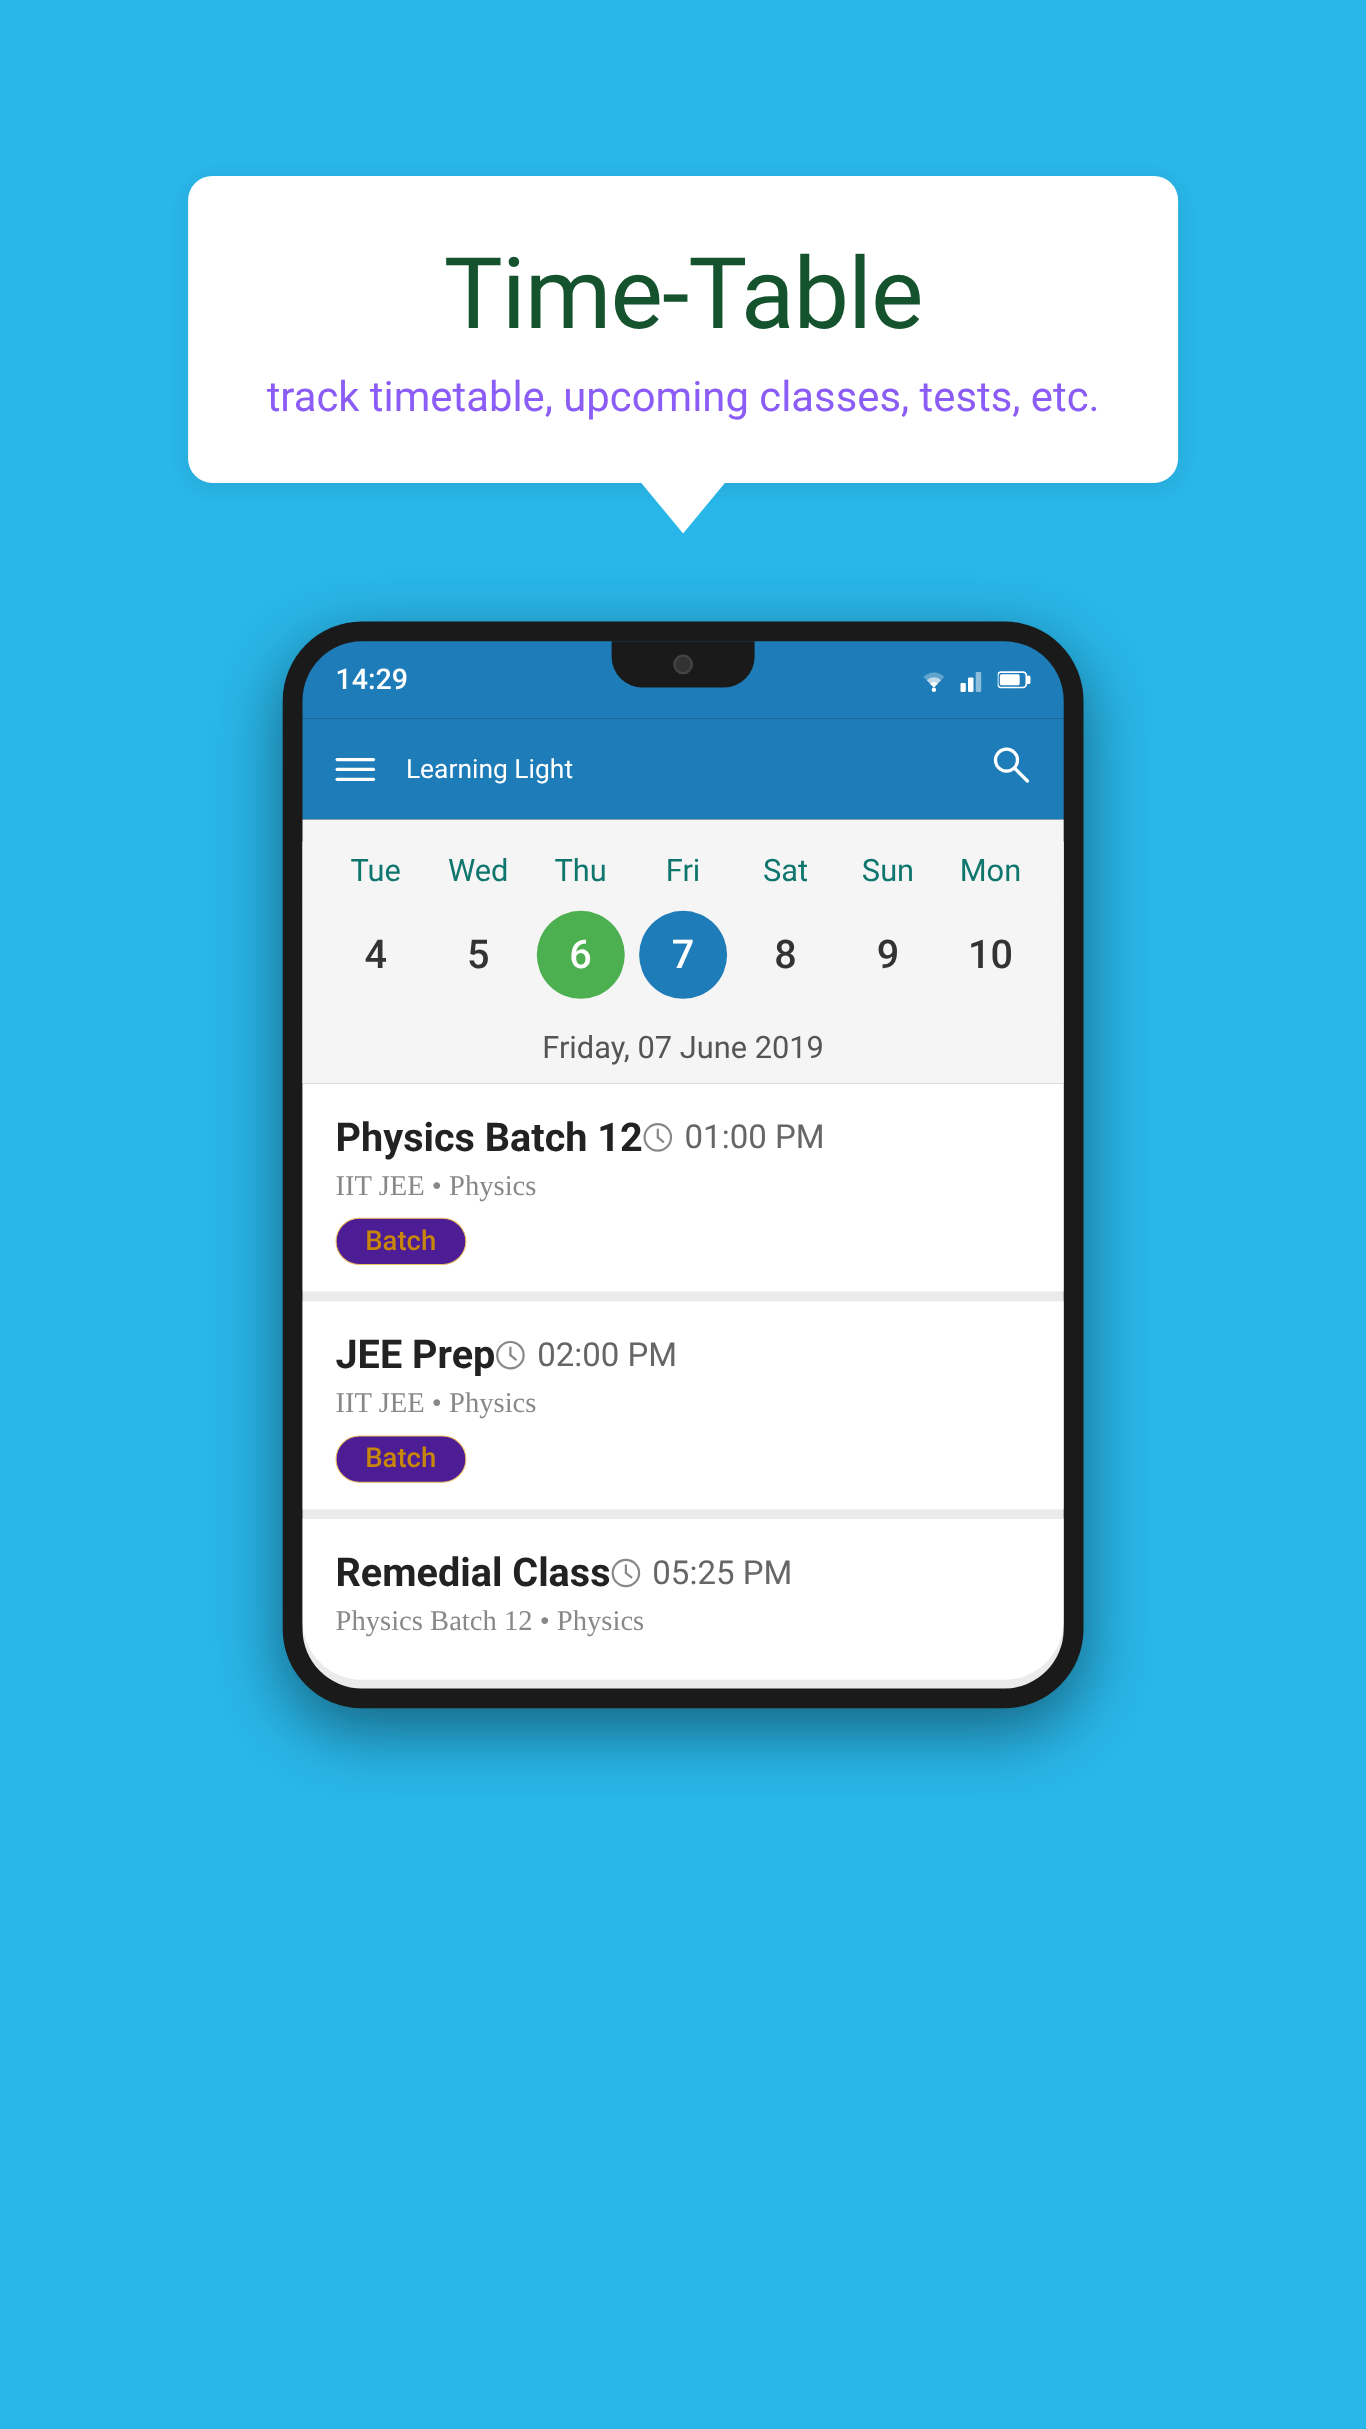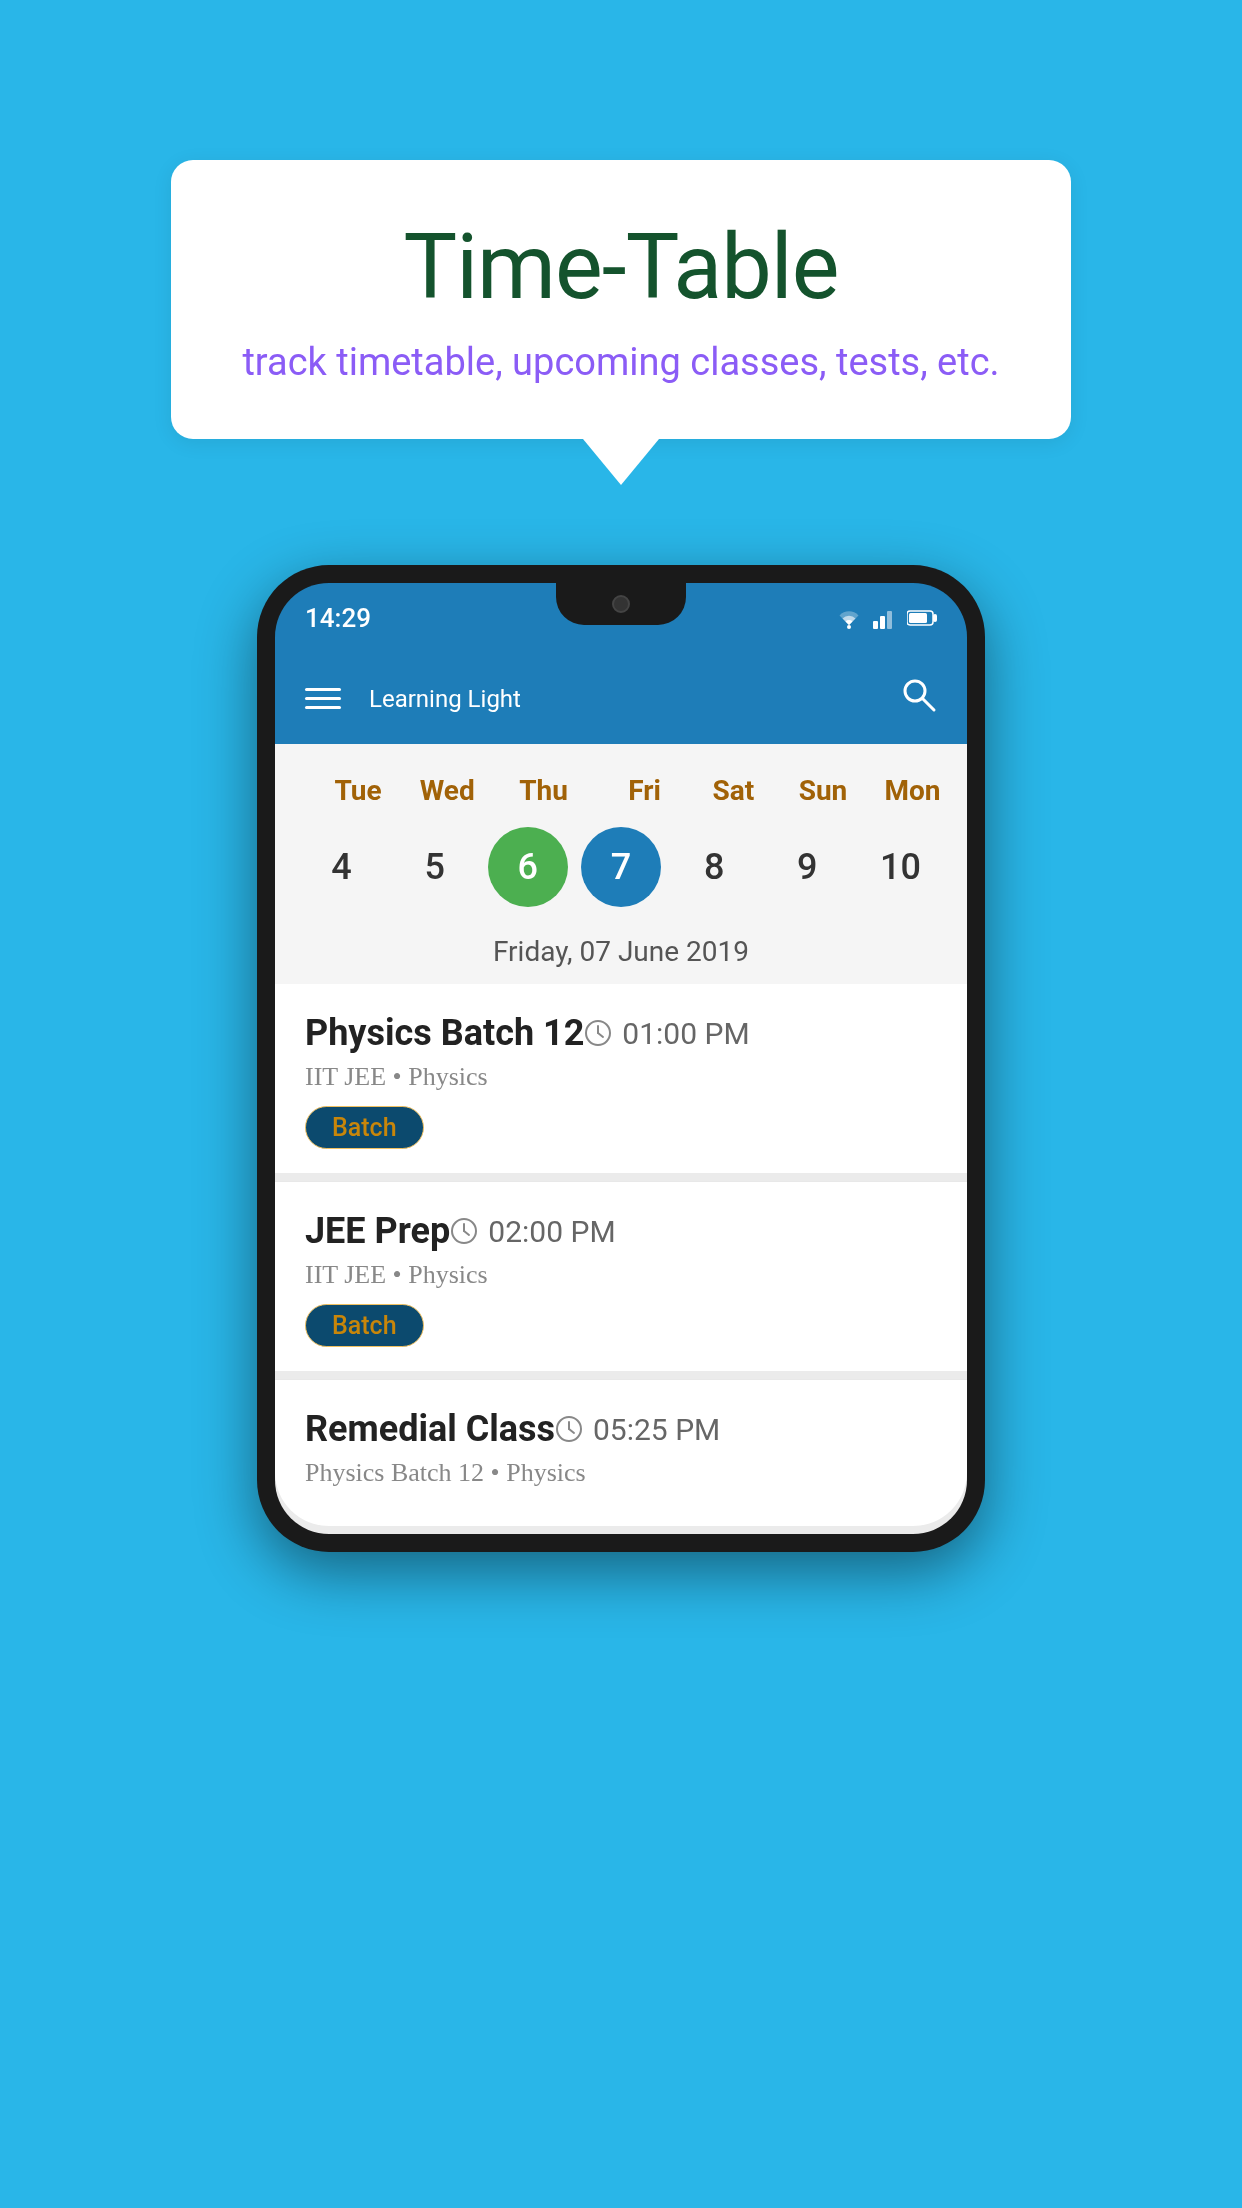--- a/index.html
+++ b/index.html
@@ -163,24 +163,24 @@
 
     .day-headers {
       display: flex;
       justify-content: space-around;
       padding: 10px 20px;
       background: #f5f5f5;
     }
 
     .day-header {
       font-size: 28px;
-      color: #a16207;
+      color: #0f766e;
       width: 80px;
-      text-align: right;
-      font-weight: 700;
+      text-align: center;
+      font-weight: 400;
     }
 
     .day-numbers {
       display: flex;
       justify-content: space-around;
       padding: 10px 20px 20px 20px;
       background: #f5f5f5;
       align-items: center;
     }
 
@@ -251,21 +251,21 @@
 
     .card-subtitle {
       font-size: 26px;
       color: #888;
       margin-bottom: 14px;
       font-family: Liberation Serif, serif;
     }
 
     .batch-badge {
       display: inline-block;
-      background: #0c4a6e;
+      background: #4c1d95;
       border: 1.5px solid #f0c060;
       color: #c8860a;
       border-radius: 30px;
       padding: 6px 26px;
       font-size: 25px;
       font-weight: 500;
     }
 
     .card-divider {
       height: 1px;

